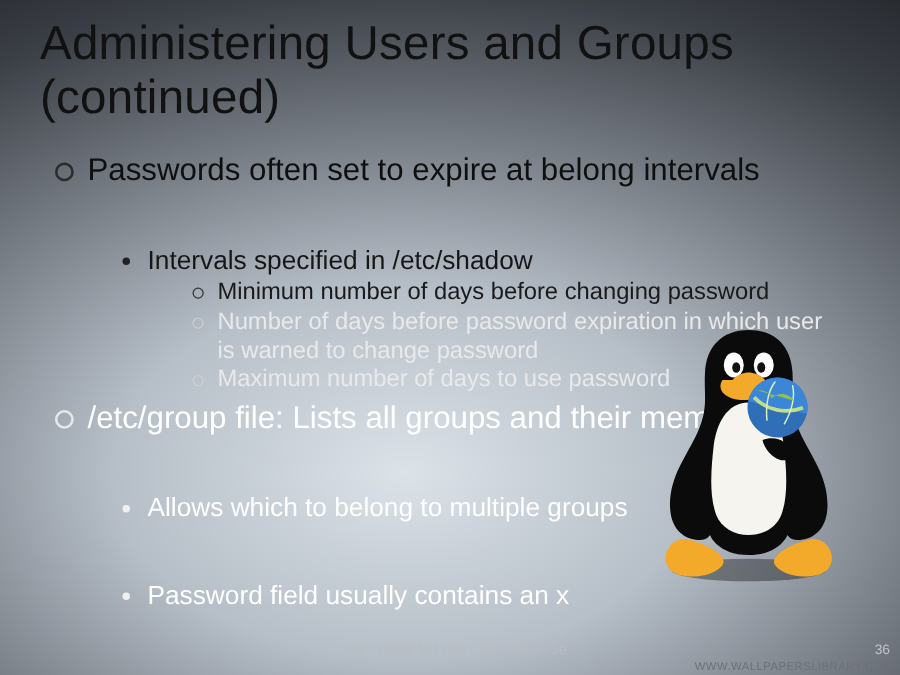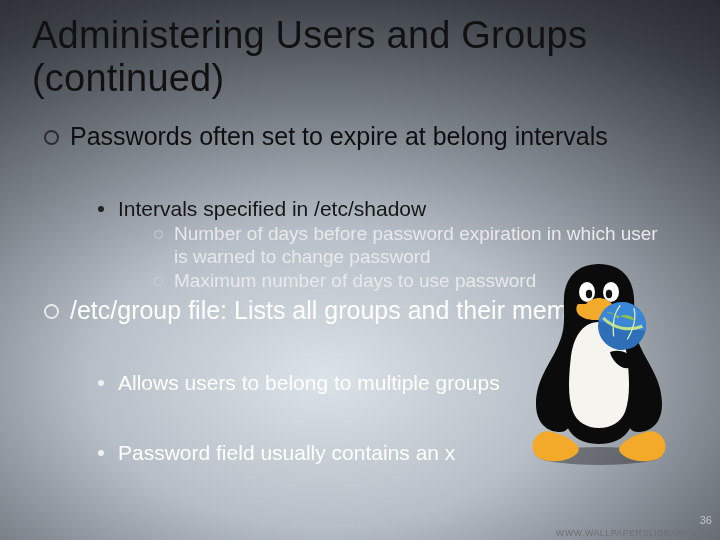--- a/index.html
+++ b/index.html
@@ -153,35 +153,38 @@
   <div class="title">Administering Users and Groups (continued)</div>
 
   <div class="body">
     <ul class="lvl1">
       <li>
         <span>Passwords often set to expire at belong intervals</span>
         <ul class="lvl2">
           <li>
             <span>Intervals specified in /etc/shadow</span>
             <ul class="lvl3">
+              <li>
+                <span>Minimum number of days before changing password</span>
+              </li>
               <li class="mid">
                 <span>Number of days before password expiration in which user is warned to change password</span>
               </li>
               <li class="mid">
                 <span>Maximum number of days to use password</span>
               </li>
             </ul>
           </li>
         </ul>
       </li>
       <li class="light">
         <span>/etc/group file: Lists all groups and their members</span>
         <ul class="lvl2">
           <li class="light">
-            <span>Allows users to belong to multiple groups</span>
+            <span>Allows which to belong to multiple groups</span>
           </li>
           <li class="light">
             <span>Password field usually contains an x</span>
           </li>
         </ul>
       </li>
     </ul>
   </div>
 
   <div class="tux" aria-label="Tux the Linux penguin holding a globe">

